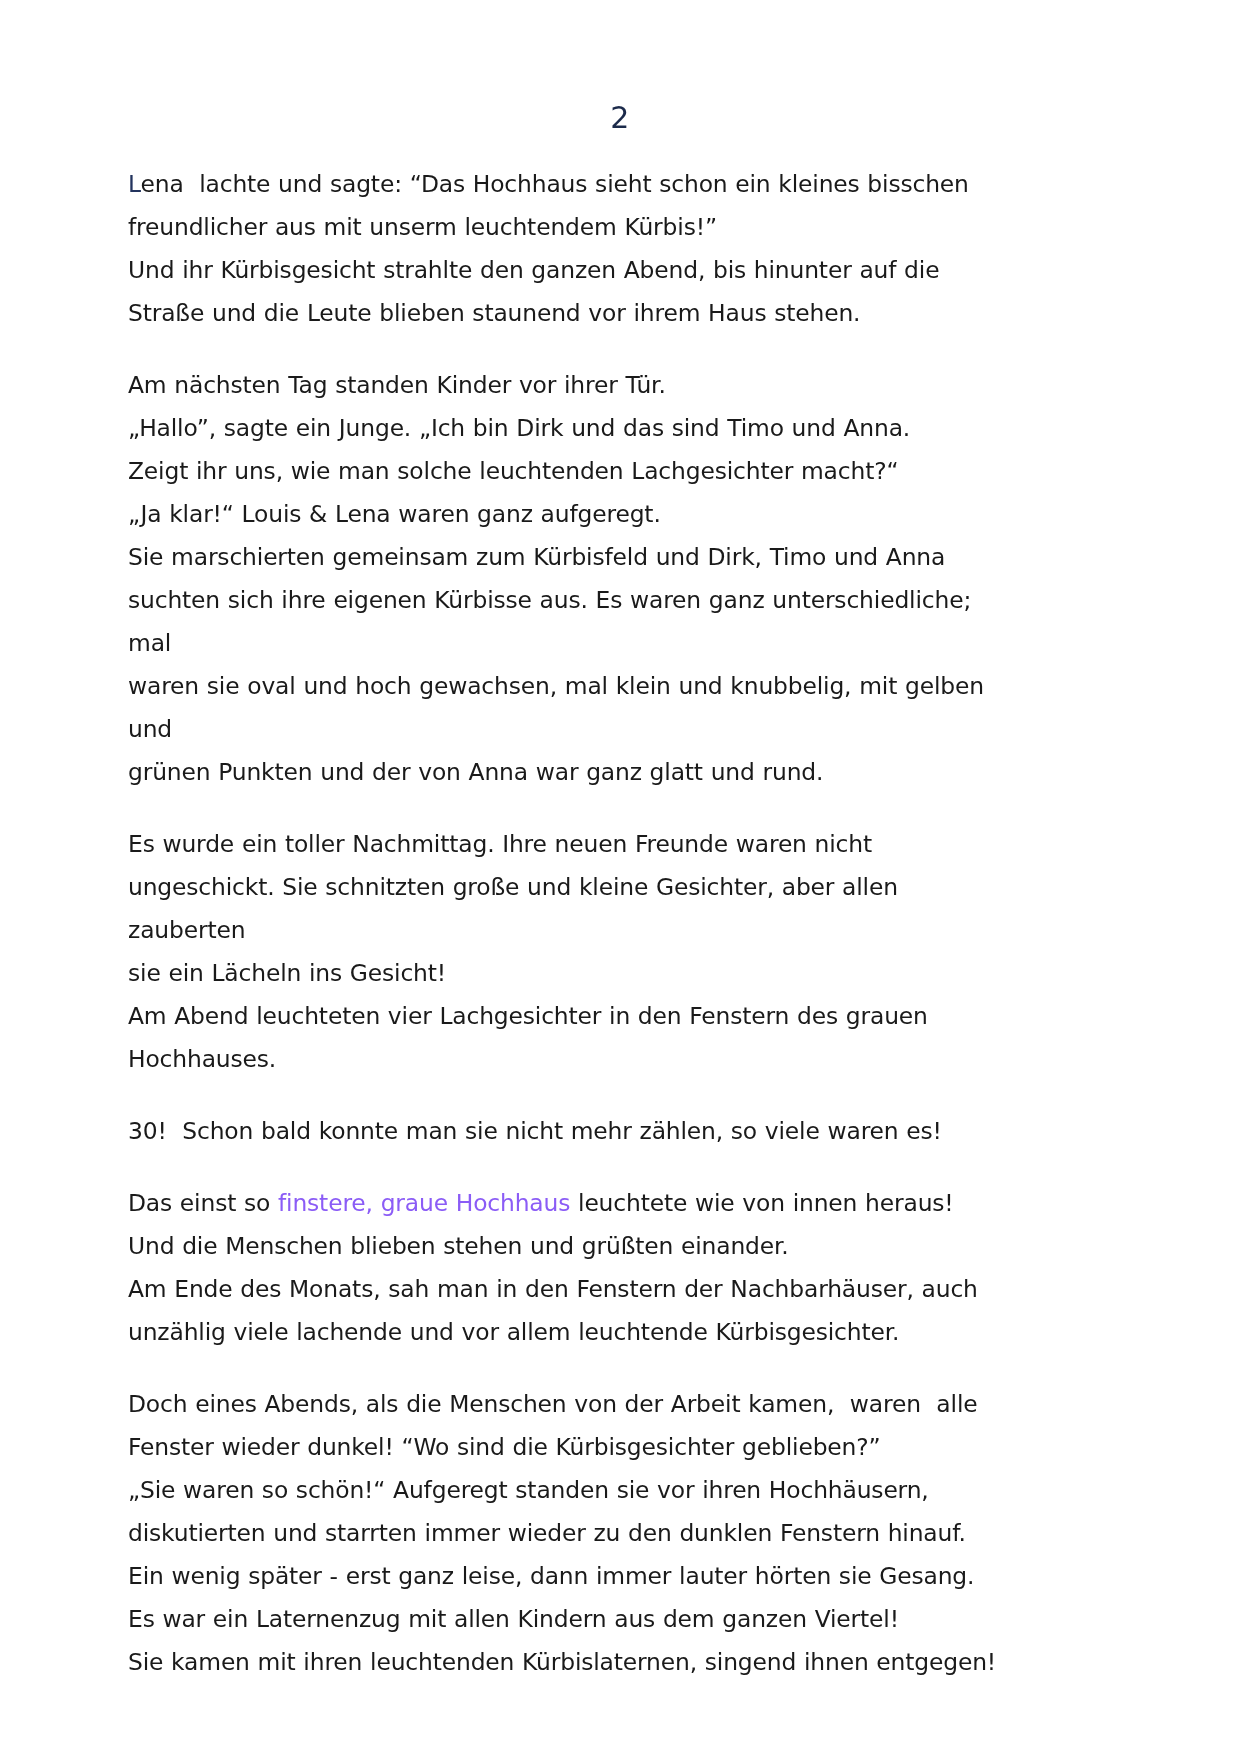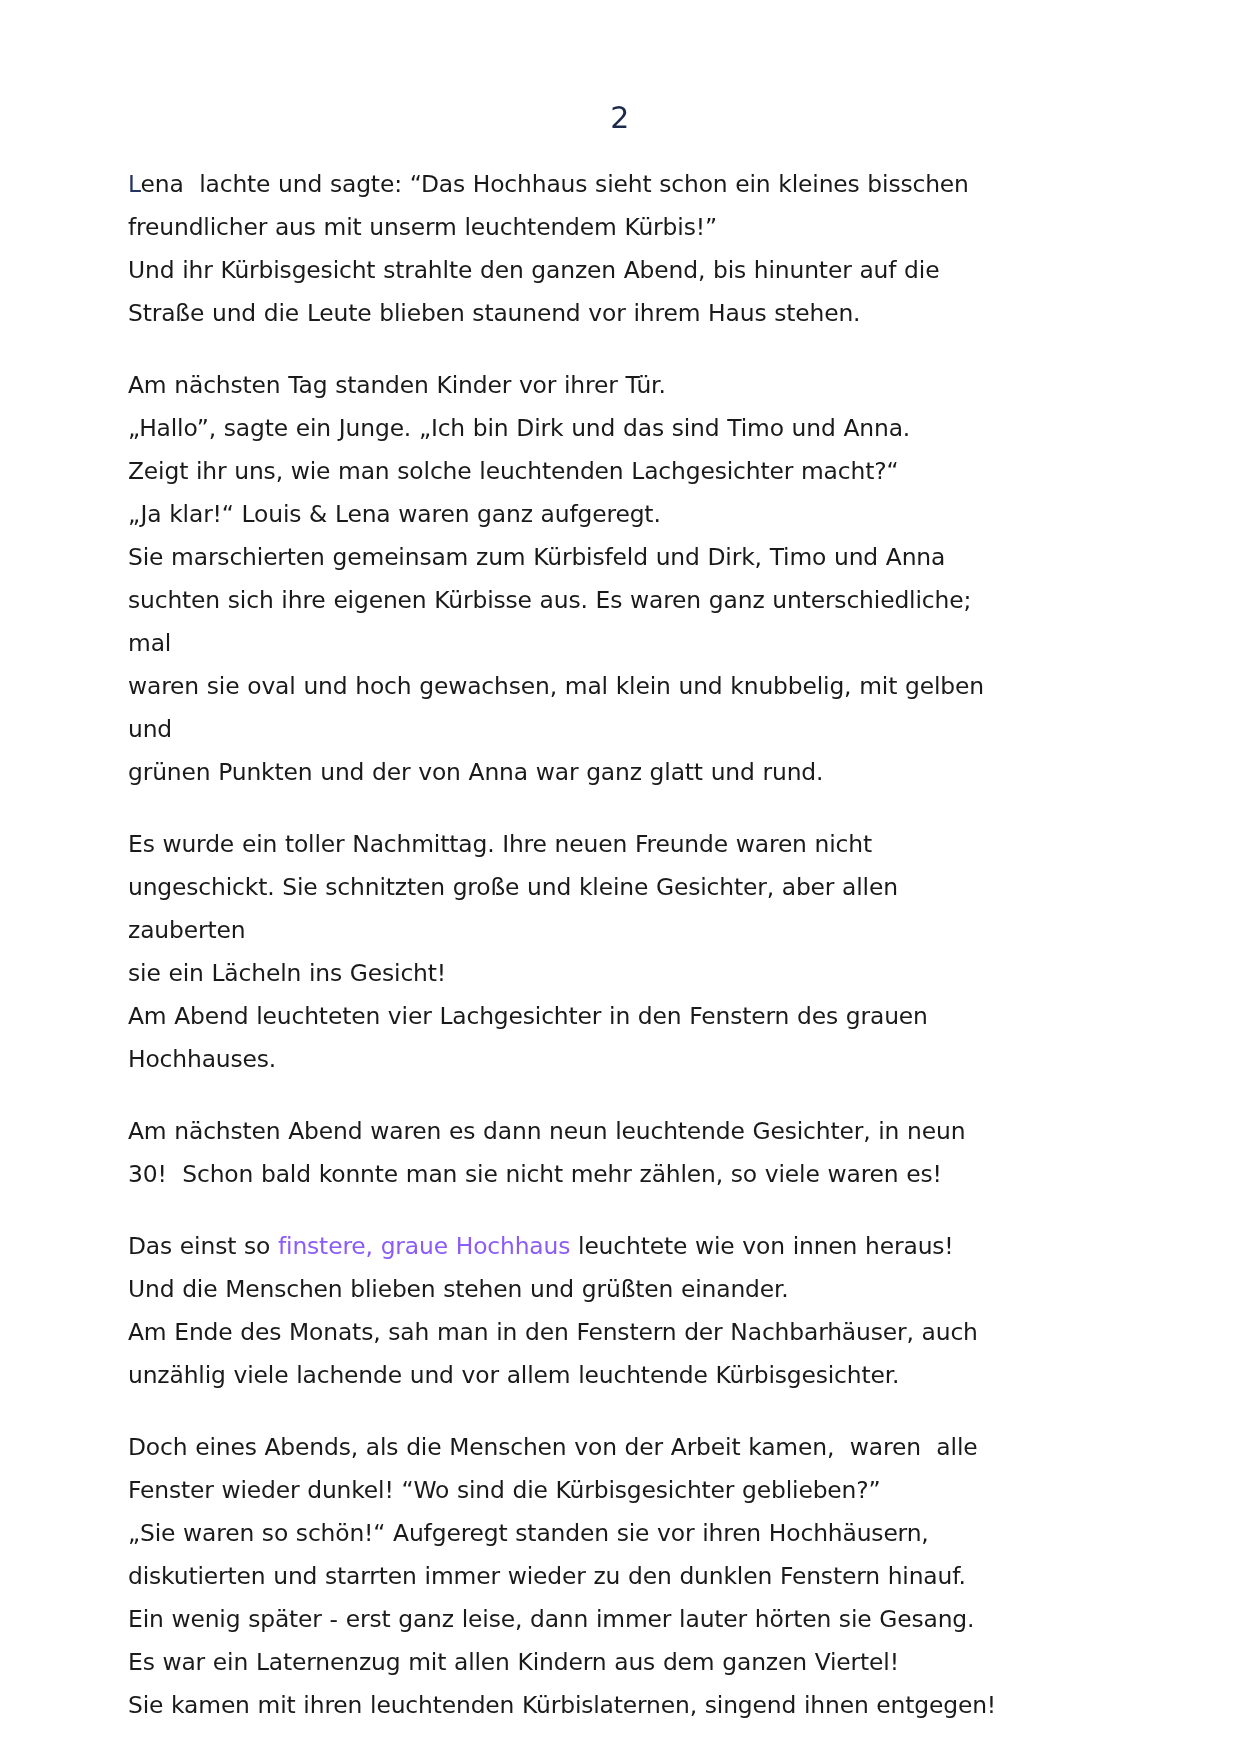--- a/index.html
+++ b/index.html
@@ -76,18 +76,18 @@
 <body>
 
 <div class="page">
 
   <div class="page-number">2</div>
 
   <div class="body-text" id="story-body">
       <p class="para"><span class="line"><span class="cap-blue">L</span><span>ena  lachte und sagte: “Das Hochhaus sieht schon ein kleines bisschen</span></span><span class="line"><span>freundlicher aus mit unserm leuchtendem Kürbis!”</span></span><span class="line"><span>Und ihr Kürbisgesicht strahlte den ganzen Abend, bis hinunter auf die</span></span><span class="line"><span>Straße und die Leute blieben staunend vor ihrem Haus stehen.</span></span></p>
       <p class="para"><span class="line"><span>Am nächsten Tag standen Kinder vor ihrer Tür.</span></span><span class="line"><span>„Hallo”, sagte ein Junge. „Ich bin Dirk und das sind Timo und Anna.</span></span><span class="line"><span>Zeigt ihr uns, wie man solche leuchtenden Lachgesichter macht?“</span></span><span class="line"><span>„Ja klar!“ Louis &amp; Lena waren ganz aufgeregt.</span></span><span class="line"><span>Sie marschierten gemeinsam zum Kürbisfeld und Dirk, Timo und Anna</span></span><span class="line"><span>suchten sich ihre eigenen Kürbisse aus. Es waren ganz unterschiedliche; mal</span></span><span class="line"><span>waren sie oval und hoch gewachsen, mal klein und knubbelig, mit gelben und</span></span><span class="line"><span>grünen Punkten und der von Anna war ganz glatt und rund.</span></span></p>
       <p class="para"><span class="line"><span>Es wurde ein toller Nachmittag. Ihre neuen Freunde waren nicht</span></span><span class="line"><span>ungeschickt. Sie schnitzten große und kleine Gesichter, aber allen zauberten</span></span><span class="line"><span>sie ein Lächeln ins Gesicht!</span></span><span class="line"><span>Am Abend leuchteten vier Lachgesichter in den Fenstern des grauen</span></span><span class="line"><span>Hochhauses.</span></span></p>
-      <p class="para"><span class="line"><span>Am nächsten Abend waren es dann neun leuchtende Gesichter, in neun</span></span><span class="line"><span>30!  Schon bald konnte man sie nicht mehr zählen, so viele waren es!</span></span></p>
+      <p class="para"><span class="line"><span>30!  Schon bald konnte man sie nicht mehr zählen, so viele waren es!</span></span></p>
       <p class="para"><span class="line"><span>Das einst so </span><span class="faded">finstere, graue Hochhaus</span><span> leuchtete wie von innen heraus!</span></span><span class="line"><span>Und die Menschen blieben stehen und grüßten einander.</span></span><span class="line"><span>Am Ende des Monats, sah man in den Fenstern der Nachbarhäuser, auch</span></span><span class="line"><span>unzählig viele lachende und vor allem leuchtende Kürbisgesichter.</span></span></p>
       <p class="para"><span class="line"><span>Doch eines Abends, als die Menschen von der Arbeit kamen,  waren  alle</span></span><span class="line"><span>Fenster wieder dunkel! “Wo sind die Kürbisgesichter geblieben?”</span></span><span class="line"><span>„Sie waren so schön!“ Aufgeregt standen sie vor ihren Hochhäusern,</span></span><span class="line"><span>diskutierten und starrten immer wieder zu den dunklen Fenstern hinauf.</span></span><span class="line"><span>Ein wenig später - erst ganz leise, dann immer lauter hörten sie Gesang.</span></span><span class="line"><span>Es war ein Laternenzug mit allen Kindern aus dem ganzen Viertel!</span></span><span class="line"><span>Sie kamen mit ihren leuchtenden Kürbislaternen, singend ihnen entgegen!</span></span></p>
     </div>
 
 </div>
 
 </body></html>

